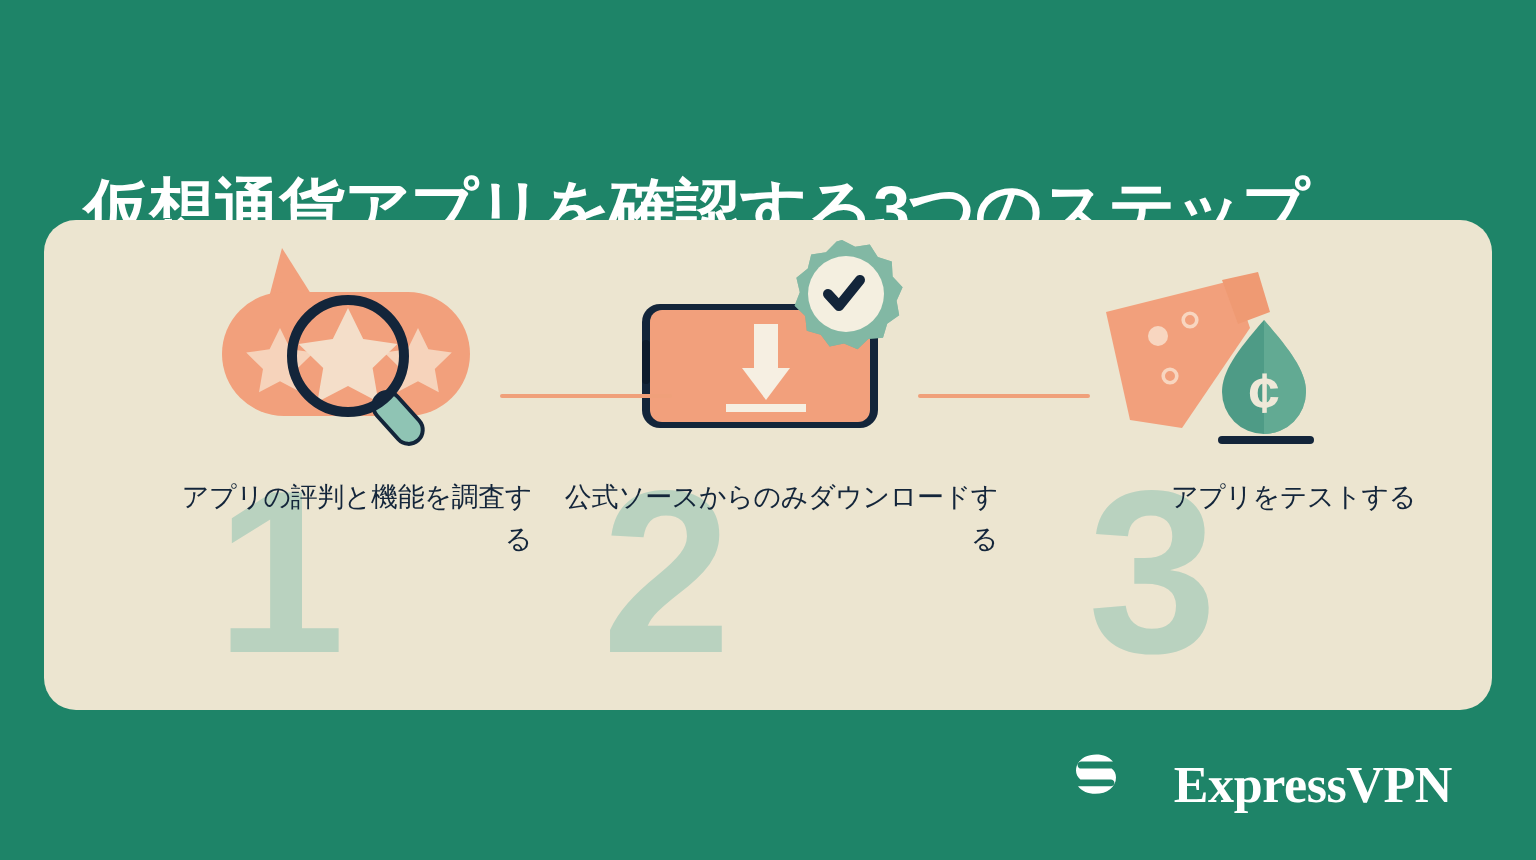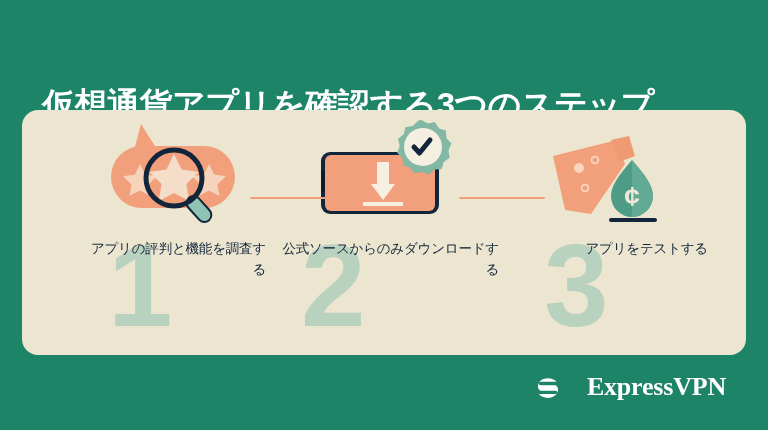--- a/index.html
+++ b/index.html
@@ -112,21 +112,21 @@
   }
   .connector-1 { left: 228px; width: 86px; }
   .connector-2 { left: 437px; width: 86px; }
 
   
   .logo {
     position: absolute;
     right: 42px;
     bottom: 22px;
     display: flex;
-    align-items: flex-start;
+    align-items: flex-end;
     gap: 23px;
   }
   .logo-word {
     color: #ffffff;
     font-family: "Liberation Serif", "DejaVu Serif", serif;
     font-size: 26px;
     font-weight: bold;
     letter-spacing: -0.2px;
   }
 </style>

